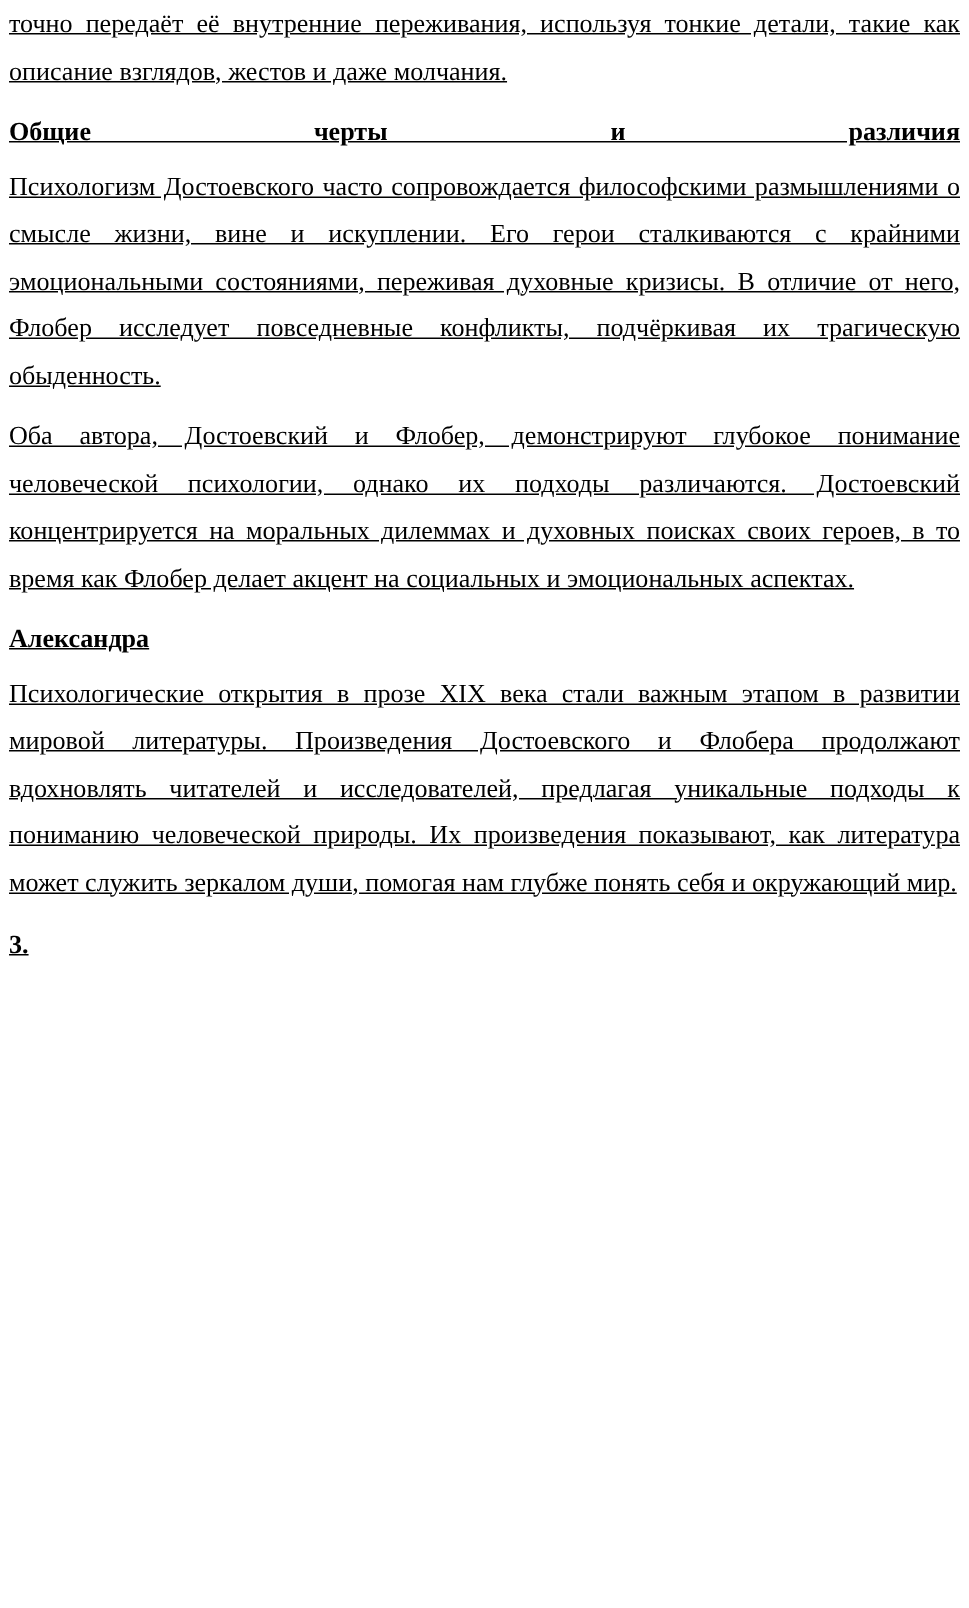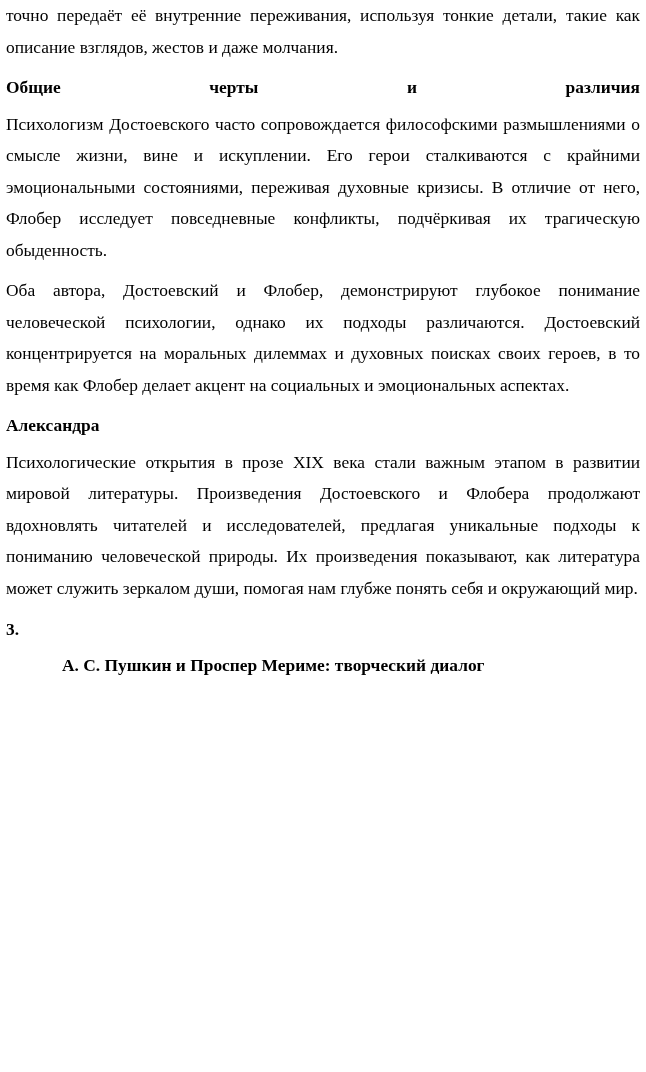--- a/index.html
+++ b/index.html
@@ -14,20 +14,21 @@
     color: #000000;
     overflow: hidden;
     position: relative;
   }
   .page {
     position: relative;
     width: 646px;
     height: 1072px;
     box-sizing: border-box;
     padding: 0 6px;
+    text-decoration: underline;
   }
   .para {
     font-size: 17.4px;
     line-height: 31.5px;
     text-align: justify;
     text-justify: inter-word;
     margin: 0 0 9px 0;
     hyphens: none;
   }
   .heading {
@@ -91,17 +92,16 @@
 
   <p class="para">Оба автора, Достоевский и Флобер, демонстрируют глубокое понимание человеческой психологии, однако их подходы различаются. Достоевский концентрируется на моральных дилеммах и духовных поисках своих героев, в то время как Флобер делает акцент на социальных и эмоциональных аспектах.</p>
 
 
   <p class="heading">Александра</p>
 
   <p class="para">Психологические открытия в прозе XIX века стали важным этапом в развитии мировой литературы. Произведения Достоевского и Флобера продолжают вдохновлять читателей и исследователей, предлагая уникальные подходы к пониманию человеческой природы. Их произведения показывают, как литература может служить зеркалом души, помогая нам глубже понять себя и окружающий мир.</p>
 
   <p class="num">3.</p>
 
-  <p class="section-title">А. С. Пушкин и Проспер Мериме: творческий диалог</p>
 
 
 
 </div>
 
 </body></html>

